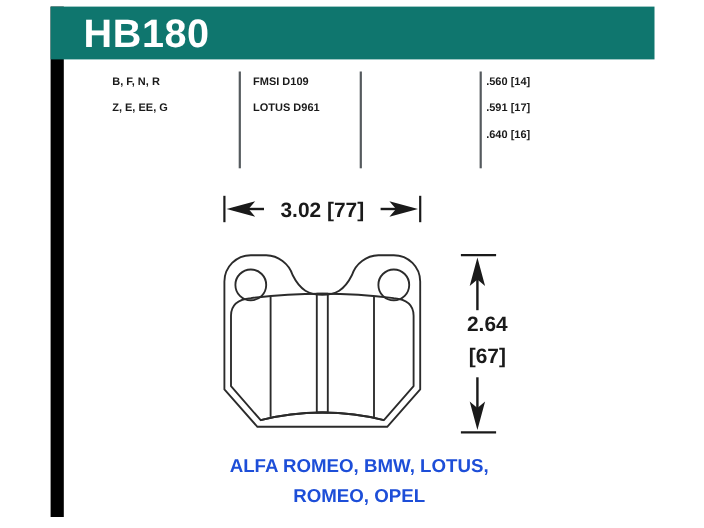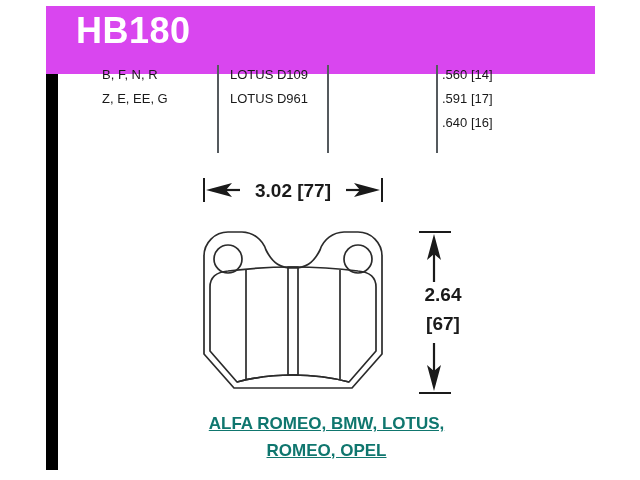--- a/index.html
+++ b/index.html
@@ -30,22 +30,22 @@
     width: 12px;
     height: 464px;
     background: #000000;
   }
 
   .header-bar {
     position: absolute;
     left: 46px;
     top: 6px;
     width: 549px;
-    height: 68px;
-    background: #d946ef;
+    height: 48px;
+    background: #0f766e;
   }
 
   .header-title {
     position: absolute;
     left: 30px;
     top: 3px;
     color: #ffffff;
     font-size: 36px;
     font-weight: bold;
     letter-spacing: 0.5px;
@@ -58,22 +58,22 @@
     position: absolute;
     left: 58px;
     top: 63px;
     width: 537px;
     height: 100px;
   }
 
   .spec-col {
     position: absolute;
     top: 0;
-    font-size: 13px;
-    font-weight: normal;
+    font-size: 10px;
+    font-weight: bold;
     color: #1a1a1a;
     white-space: nowrap;
   }
   .spec-col .row {
     height: 24px;
     line-height: 24px;
   }
 
   .col-compound { left: 44px; text-align: left; }
   .col-fmsi     { left: 172px; text-align: left; }
@@ -99,23 +99,22 @@
 
   
   .applications {
     position: absolute;
     left: 58px;
     top: 410px;
     width: 537px;
     text-align: center;
     font-size: 17px;
     font-weight: bold;
-    color: #0f766e;
+    color: #1d4ed8;
     line-height: 27px;
-    text-decoration: underline;
   }
 </style>
 </head>
 <body>
 
 <div id="sheet">
 
   <div class="frame-left"></div>
 
   <div class="header-bar">
@@ -127,21 +126,21 @@
     <div class="divider div-1"></div>
     <div class="divider div-2"></div>
     <div class="divider div-3"></div>
 
     <div class="spec-col col-compound">
       <div class="row">B, F, N, R</div>
       <div class="row">Z, E, EE, G</div>
     </div>
 
     <div class="spec-col col-fmsi">
-      <div class="row">LOTUS D109</div>
+      <div class="row">FMSI D109</div>
       <div class="row">LOTUS D961</div>
     </div>
 
     <div class="spec-col col-thick">
       <div class="row">.560 [14]</div>
       <div class="row">.591 [17]</div>
       <div class="row">.640 [16]</div>
     </div>
   </div>
 

